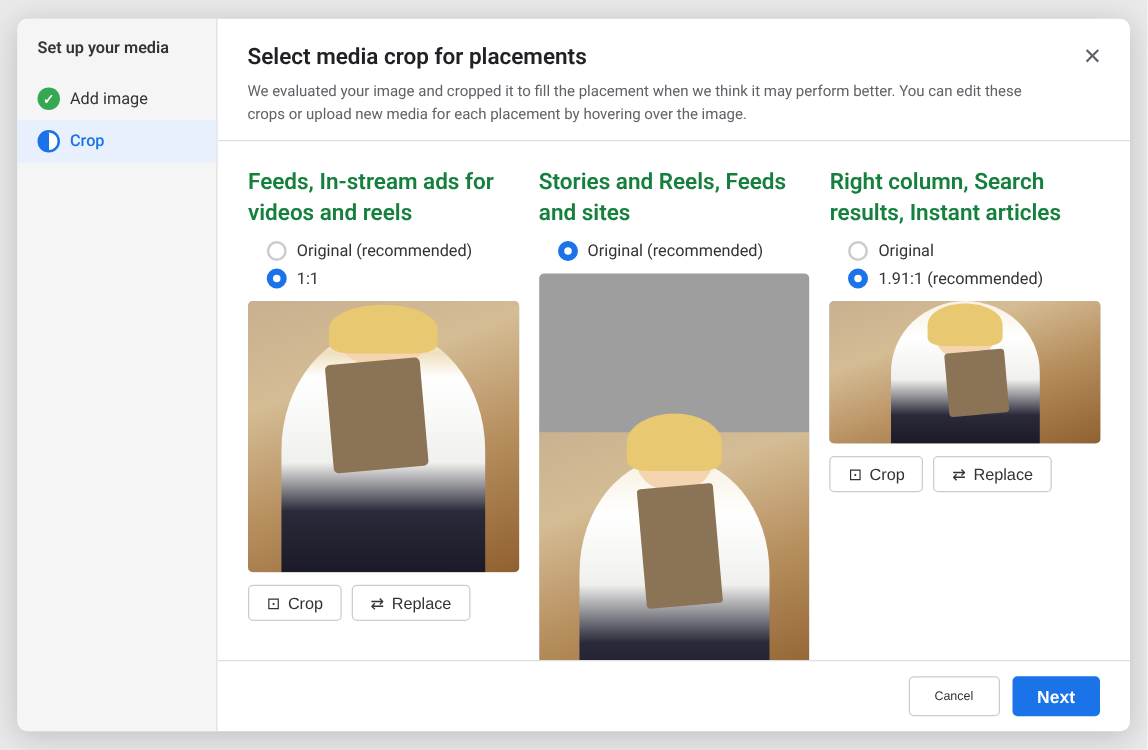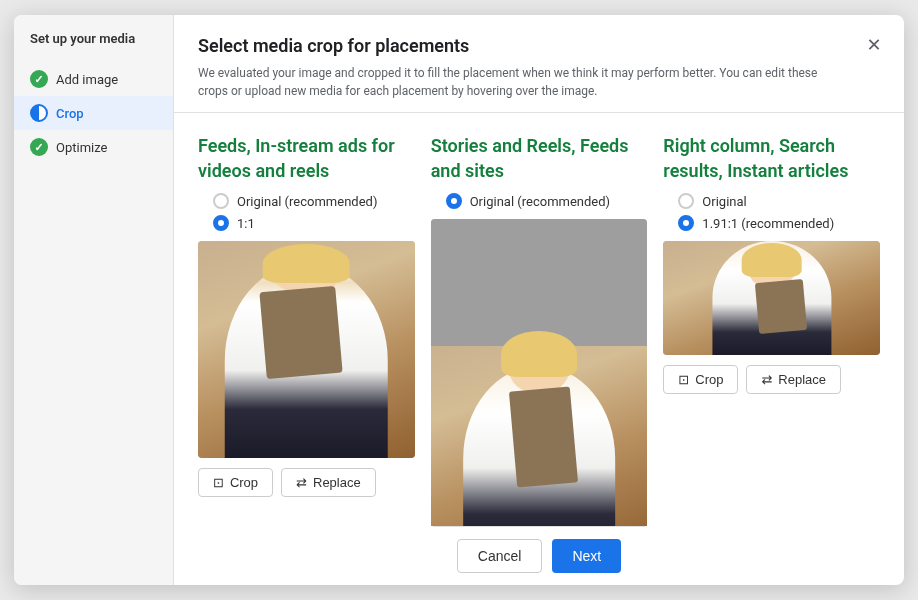--- a/index.html
+++ b/index.html
@@ -74,21 +74,20 @@
       border: 2px solid #1a73e8;
       flex-shrink: 0;
     }
 
     
     .main {
       flex: 1;
       display: flex;
       flex-direction: column;
       overflow: hidden;
-      align-items: center;
     }
     .main-header {
       padding: 20px 24px 12px 24px;
       border-bottom: 1px solid #e0e0e0;
       position: relative;
     }
     .main-title {
       font-size: 18px;
       font-weight: 600;
       color: #202124;
@@ -219,33 +218,33 @@
       display: flex;
       justify-content: flex-end;
       gap: 10px;
       background: #fff;
     }
     .btn-cancel {
       padding: 8px 20px;
       border: 1px solid #ccc;
       border-radius: 4px;
       background: #fff;
-      font-size: 14px;
+      font-size: 10px;
       color: #333;
       cursor: pointer;
     }
     .btn-next {
       padding: 8px 20px;
       border: none;
       border-radius: 4px;
       background: #1a73e8;
       font-size: 14px;
       color: #fff;
       cursor: pointer;
-      font-weight: 400;
+      font-weight: 700;
     }
 
     
     .placements-scroll::-webkit-scrollbar { width: 6px; }
     .placements-scroll::-webkit-scrollbar-track { background: #f1f1f1; }
     .placements-scroll::-webkit-scrollbar-thumb { background: #ccc; border-radius: 3px; }
   </style>
 </head>
 <body>
 
@@ -257,24 +256,20 @@
     <div class="sidebar-item">
       <div class="check-icon"></div>
       <span>Add image</span>
     </div>
 
     <div class="sidebar-item active">
       <div class="half-icon"></div>
       <span>Crop</span>
     </div>
 
-    <div class="sidebar-item">
-      <div class="check-icon"></div>
-      <span>Optimize</span>
-    </div>
   </div>
 
   <div class="main">
     <div class="main-header">
       <div class="main-title">Select media crop for placements</div>
       <div class="main-desc">We evaluated your image and cropped it to fill the placement when we think it may perform better. You can edit these crops or upload new media for each placement by hovering over the image.</div>
       <button class="close-btn">✕</button>
     </div>
 
     <div class="placements-scroll">

